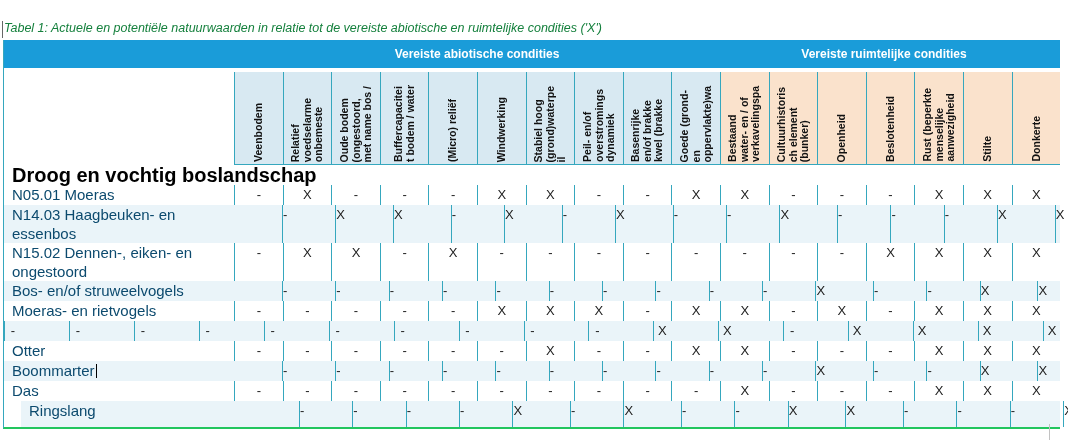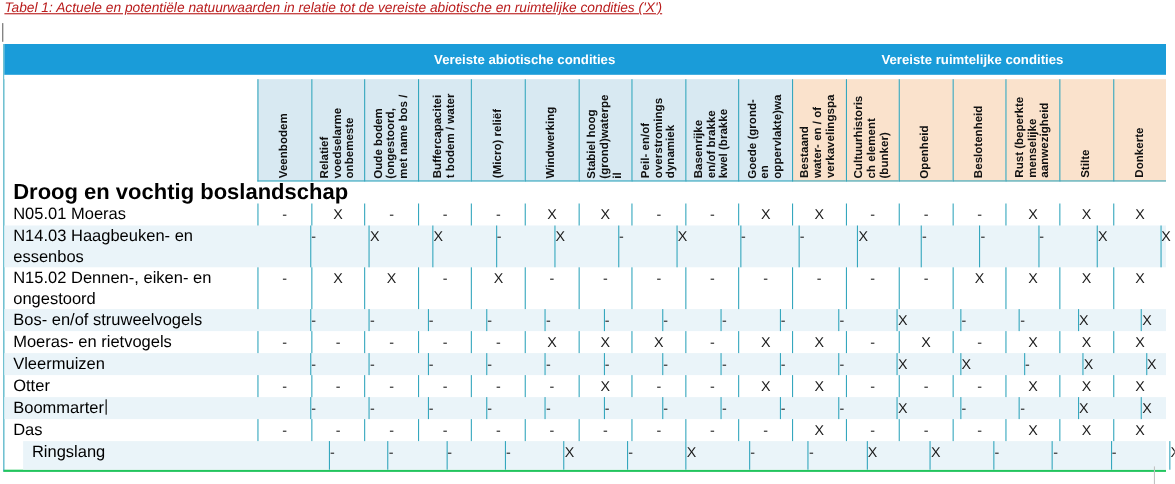--- a/index.html
+++ b/index.html
@@ -1,20 +1,20 @@
 <!DOCTYPE html>
 <html><head>
 <meta charset="utf-8">
 <style>
   html,body { margin:0; padding:0; }
   body {
     width:1068px; height:440px; background:#ffffff; position:relative; overflow:hidden;
     font-family:"Liberation Sans", sans-serif;
   }
-  .caption { position:absolute; left:4px; top:0; font-style:italic; font-size:12.5px; color:#b91c1c; white-space:nowrap;text-decoration:underline; }
+  .caption { position:absolute; left:4px; top:21px; font-style:italic; font-size:12.5px; color:#15803d; white-space:nowrap; }
   .cursor-mark { position:absolute; left:2px; top:21px; width:1px; height:17px; background:#666; }
   .page-edge { position:absolute; left:1049px; top:424px; width:1px; height:16px; background:#c2c2c2; }
 
   .ntable { position:absolute; left:3px; top:40px; width:1056px;
     border-left:1px solid #35a7be; border-bottom:2px solid #22c55e; box-sizing:content-box; }
 
   .band { height:28px; background:#1a9cd9; position:relative; }
   .band-label { position:absolute; top:0; height:28px; display:flex; align-items:center; justify-content:center;
     color:#ffffff; font-weight:bold; font-size:12px; }
   .band-label.abiotic { left:230px; width:486px; }
@@ -32,21 +32,21 @@
     font-weight:bold; font-size:10.5px; line-height:1.1; color:#111; padding:2px 0 3px 0; max-height:88px; }
 
   .section-row { height:20px; display:flex; align-items:center; font-weight:bold; font-size:20px; color:#000; padding-left:8px; }
 
   .brow { display:flex; }
   .brow.stripe { background:#eaf4f9;gap:48px; }
   .rh20 { height:20px; }
   .rh38 { height:38px; }
   .rh26 { height:26px;margin-left:17px; }
   .rlabel { width:230px; flex:none; box-sizing:border-box; padding-left:8px; padding-right:4px;
-    font-size:15px; line-height:19px; color:#000000; }
+    font-size:15px; line-height:19px; color:#0c4a6e; }
   .cell { flex:1; border-left:1px solid #35a7be; text-align:center; font-size:13px; line-height:20px; color:#1c1c1c; }
   .text-caret { display:inline-block; width:1px; height:14px; background:#000; vertical-align:-2px; margin-left:1px; }
 </style>
 </head>
 <body>
 
 <div class="caption">Tabel 1: Actuele en potentiële natuurwaarden in relatie tot de vereiste abiotische en ruimtelijke condities ('X')</div>
 <div class="cursor-mark"></div>
 
 <div class="ntable">
@@ -226,21 +226,20 @@
         <div class="cell">X</div>
         <div class="cell">X</div>
         <div class="cell">-</div>
         <div class="cell">X</div>
         <div class="cell">-</div>
         <div class="cell">X</div>
         <div class="cell">X</div>
         <div class="cell">X</div>
       </div>
       <div class="brow rh20 stripe">
-        <div class="rlabel"><span>Vleermuizen</span></div>
         <div class="cell">-</div>
         <div class="cell">-</div>
         <div class="cell">-</div>
         <div class="cell">-</div>
         <div class="cell">-</div>
         <div class="cell">-</div>
         <div class="cell">-</div>
         <div class="cell">-</div>
         <div class="cell">-</div>
         <div class="cell">-</div>

